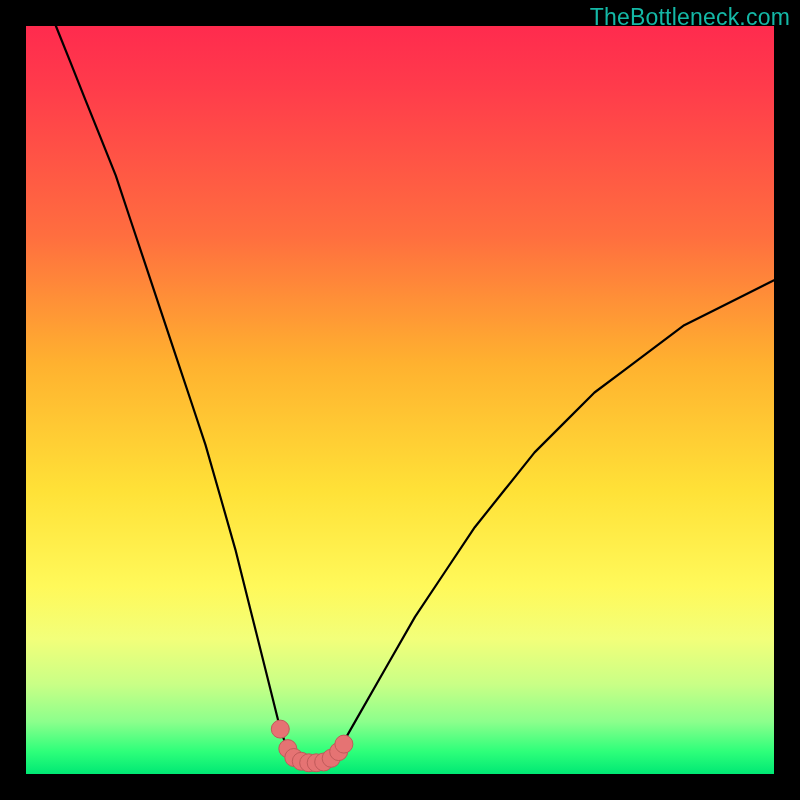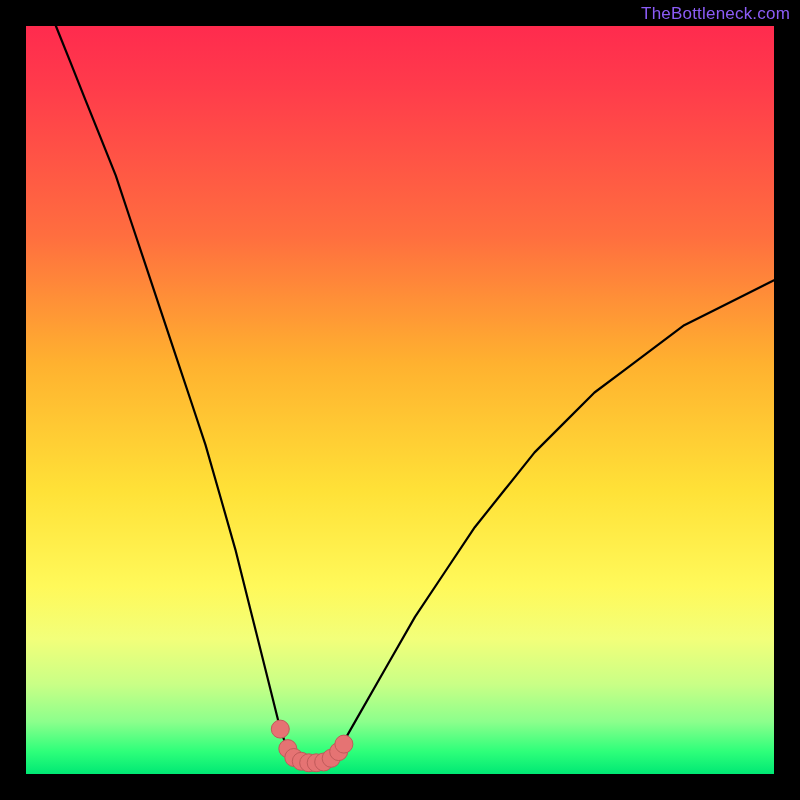--- a/index.html
+++ b/index.html
@@ -29,22 +29,22 @@
       #c9ff86 88%,
       #8cff8c 93%,
       #2eff7a 97%,
       #00e874 100%
     );
   }
   .watermark {
     position: absolute;
     top: 4px;
     right: 10px;
-    color: #8b5cf6;
-    font-size: 17px;
+    color: #14b8a6;
+    font-size: 23px;
     font-weight: 500;
     letter-spacing: 0.2px;
     font-family: Arial, Helvetica, sans-serif;
   }
   svg.curve {
     position: absolute;
     left: 0;
     top: 0;
     width: 748px;
     height: 748px;

